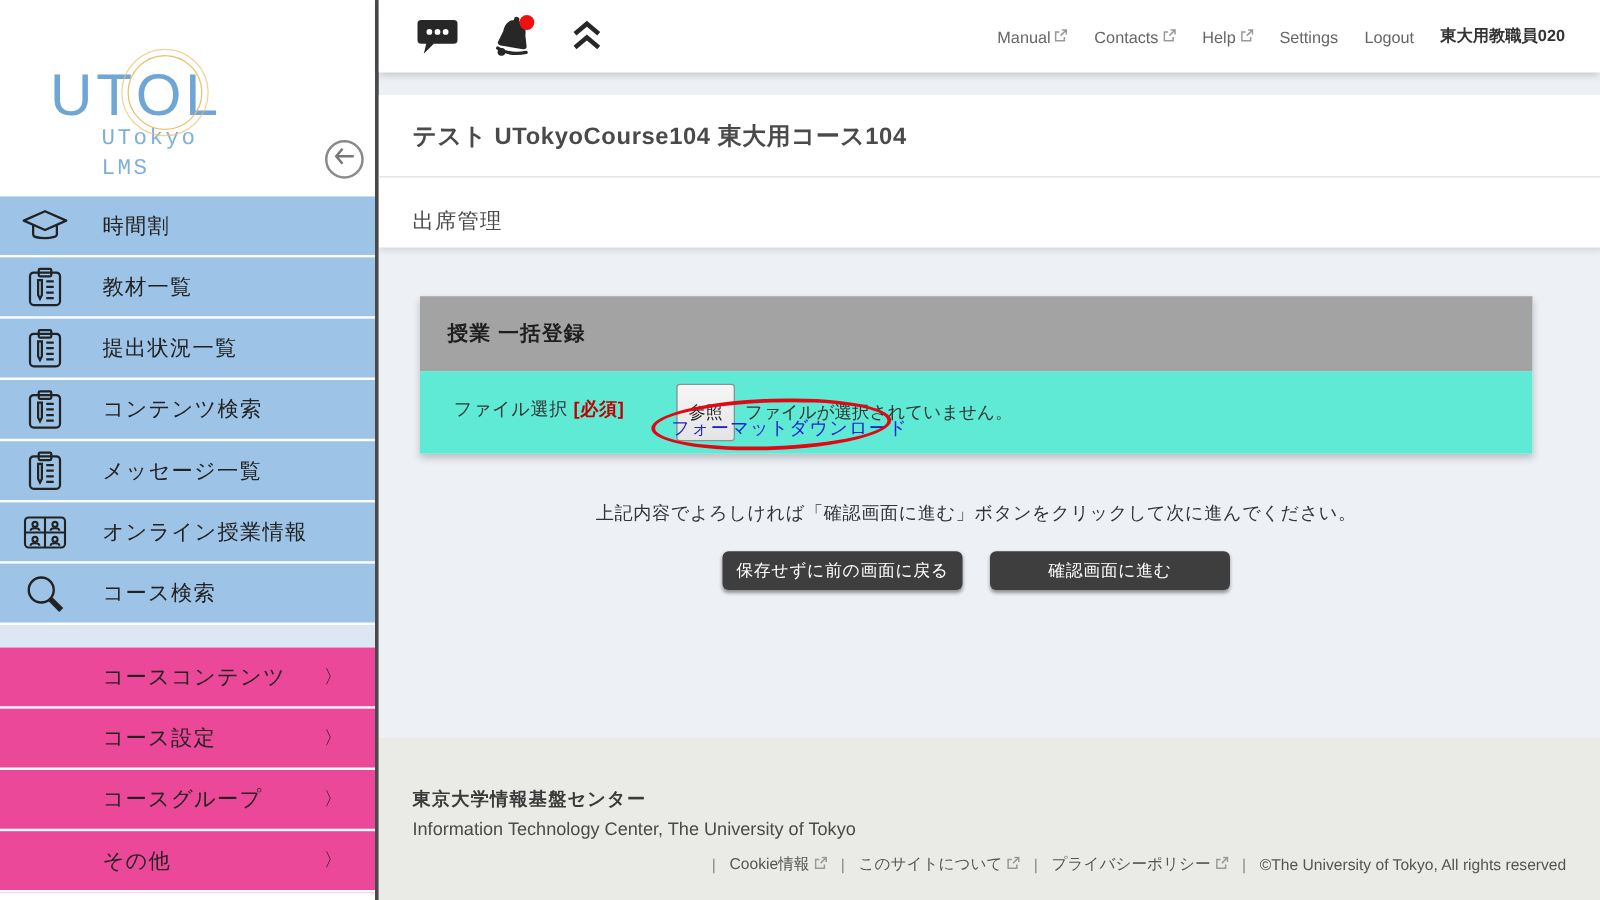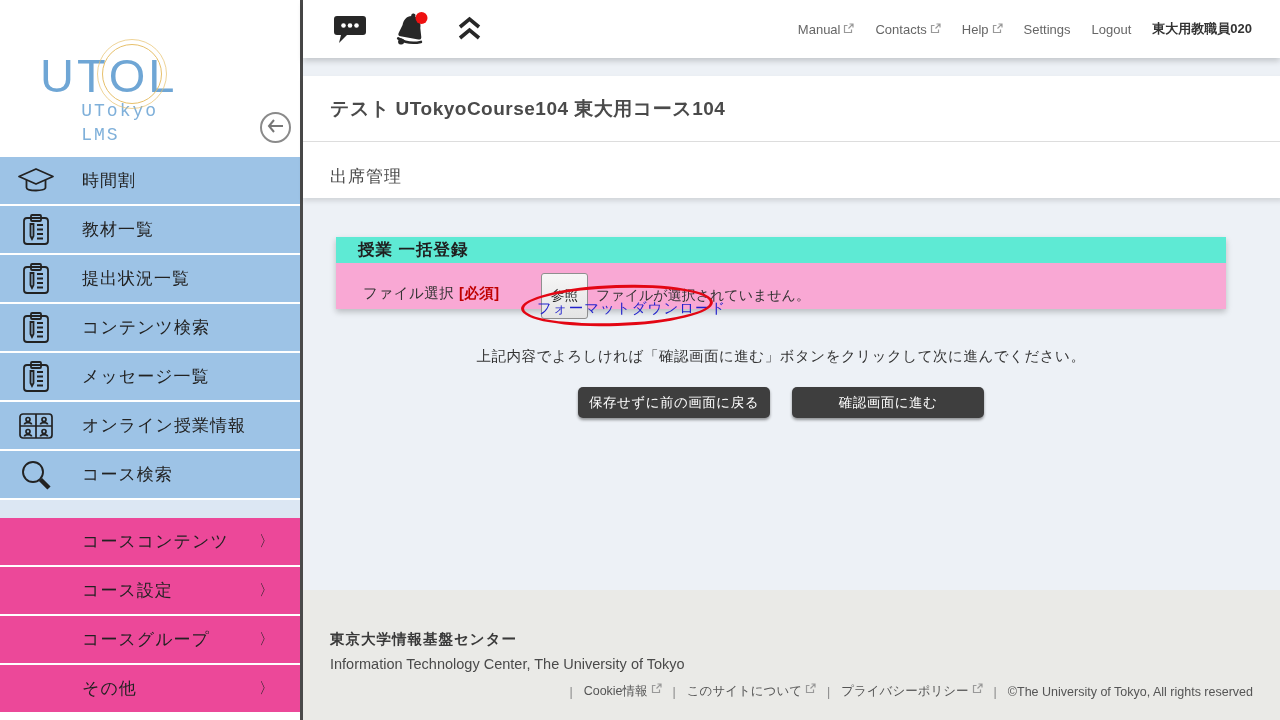--- a/index.html
+++ b/index.html
@@ -46,23 +46,23 @@
   .top-user { font-size:13px; color:#333; font-weight:bold; }
 
   .page-header { position:absolute; left:0; top:76px; width:980px; height:122px; background:#fff;
     box-shadow:0 3px 5px rgba(0,0,0,0.12); z-index:4; }
   .course-title { font-size:19px; font-weight:bold; color:#4a4a4a; padding:20px 0 0 27px; letter-spacing:.5px; }
   .page-header .divider { margin-top:19px; border-bottom:1px solid #ddd; }
   .section-title { font-size:17px; color:#4a4a4a; padding:23px 0 0 27px; letter-spacing:1px; }
 
   .content { position:absolute; left:0; top:198px; width:980px; height:392px; background:#EDF1F6; }
   .panel { width:890px; margin:39px 0 0 33px; box-shadow:0 3px 6px rgba(0,0,0,0.22); }
-  .panel-header { height:26px; background:#5eead4; display:flex; align-items:center; }
+  .panel-header { height:60px; background:#a3a3a3; display:flex; align-items:center; }
   .panel-title { font-size:16.5px; font-weight:bold; color:#1f1f1f; margin-left:22px; letter-spacing:1px; }
-  .panel-body { position:relative; height:46px; background:#f9a8d4; }
+  .panel-body { position:relative; height:66px; background:#5eead4; }
   .file-label { position:absolute; left:27px; top:21px; font-size:14.5px; color:#333; letter-spacing:.5px; }
   .required { color:#C00000; font-weight:bold; }
   .file-control { position:absolute; left:205px; top:10px; display:flex; align-items:center; gap:8px; }
   .browse-btn { font-size:13.5px; color:#222; background:linear-gradient(#f6f6f6,#e4e4e4);
     border:1px solid #8f8f8f; border-radius:3px; padding:13px 9px; cursor:pointer;
     font-family:"Liberation Sans","DejaVu Sans",sans-serif; }
   .no-file { font-size:14px; color:#333; }
   .format-link { position:absolute; left:201px; top:36px; font-size:14.5px; color:#2222CC; cursor:pointer; text-decoration:none; letter-spacing:1px; }
   .red-ellipse { position:absolute; left:185px; top:22px; width:192px; height:41px;
     border:3.5px solid #E30613; border-radius:50%; transform:rotate(-2deg); pointer-events:none; z-index:3; }
@@ -72,21 +72,21 @@
   .dark-btn { width:192px; height:31px; background:#3E3E3E; color:#fff; font-size:13.5px;
     border:none; border-radius:5px; cursor:pointer; box-shadow:0 2px 3px rgba(0,0,0,0.4);
     font-family:"Liberation Sans","DejaVu Sans",sans-serif; letter-spacing:.5px; }
 
   
   .footer { position:absolute; left:0; top:590px; width:980px; height:130px; background:#EAEAE7; }
   .footer-org-ja { font-size:14.5px; font-weight:bold; color:#3a3a3a; padding:40px 0 0 27px; letter-spacing:1px; }
   .footer-org-en { font-size:14.5px; color:#4a4a4a; padding:7px 0 0 27px; }
   .footer-links { display:flex; justify-content:flex-end; align-items:center; gap:11px;
     padding:11px 30px 0 0; font-size:12.5px; color:#555; }
-  .footer-link { color:#555; cursor:pointer; display:flex; align-items:flex-start; gap:3px; text-decoration:none; }
+  .footer-link { color:#555; cursor:pointer; display:flex; align-items:center; gap:3px; text-decoration:none; }
   .footer-sep { color:#888; }
   .footer-copy { color:#555; }
   .ext-icon { display:inline-block; }
 </style>
 </head>
 <body>
 
 <div class="sidebar">
   <div class="logo-area">
     <div class="logo-row">

